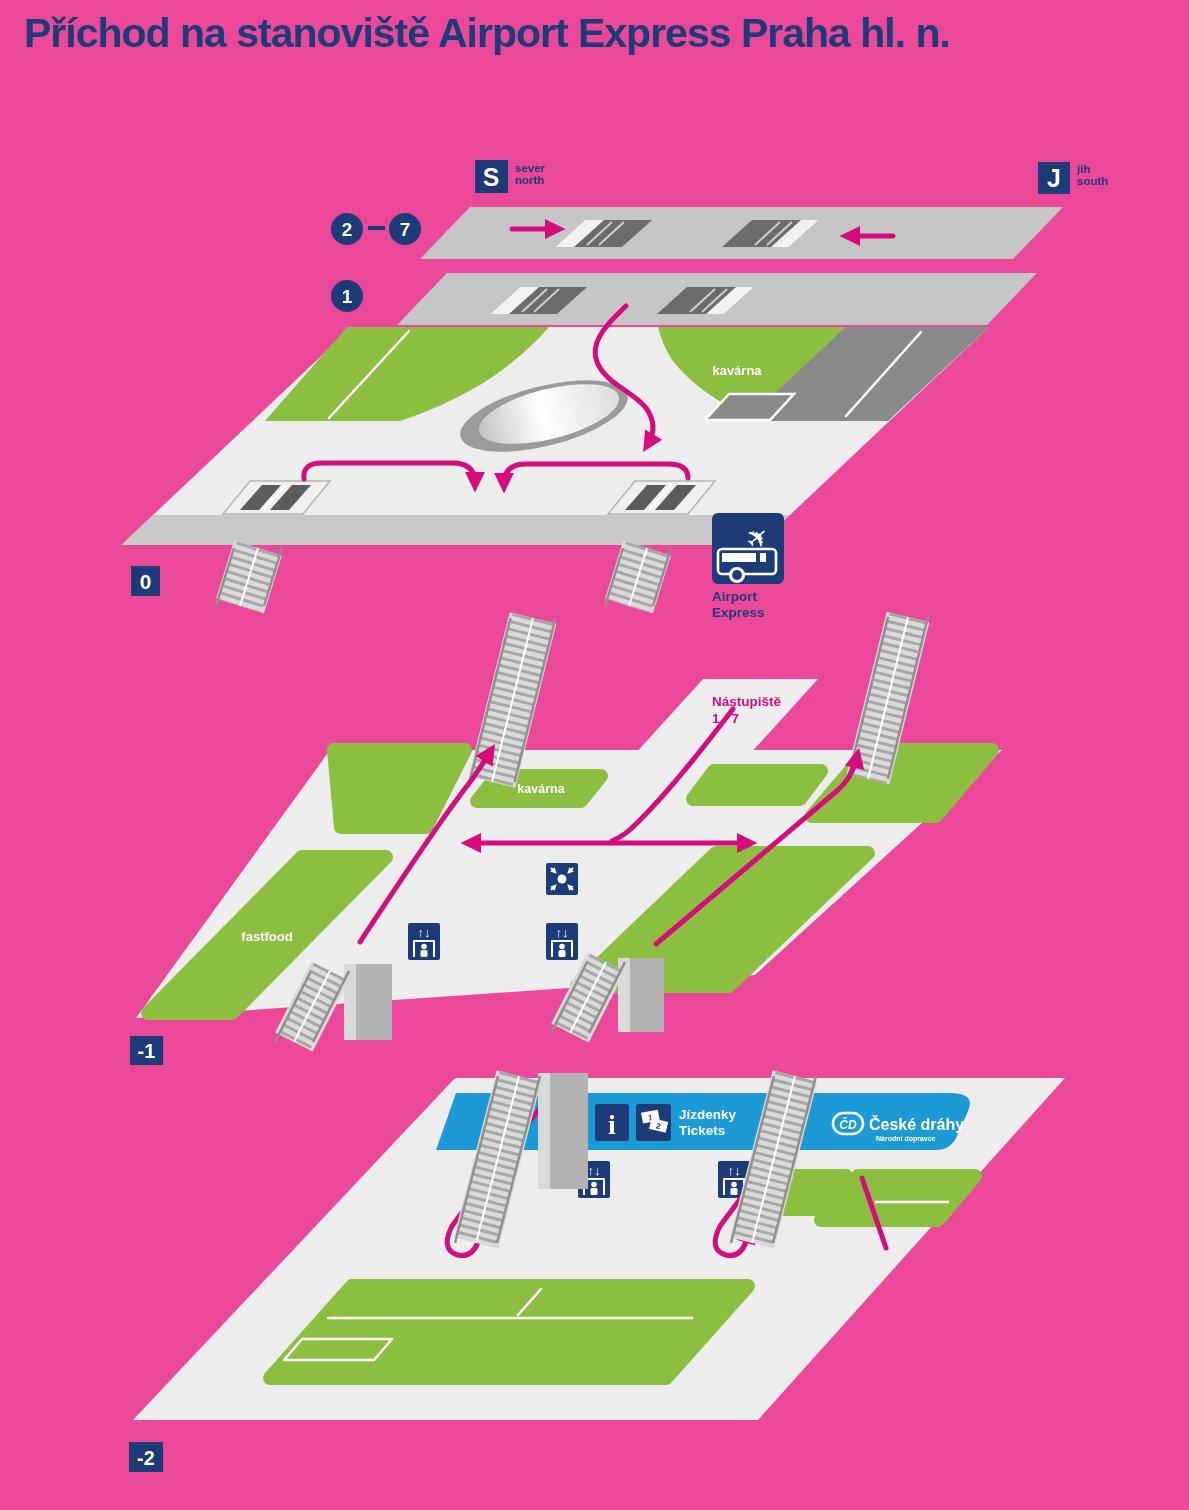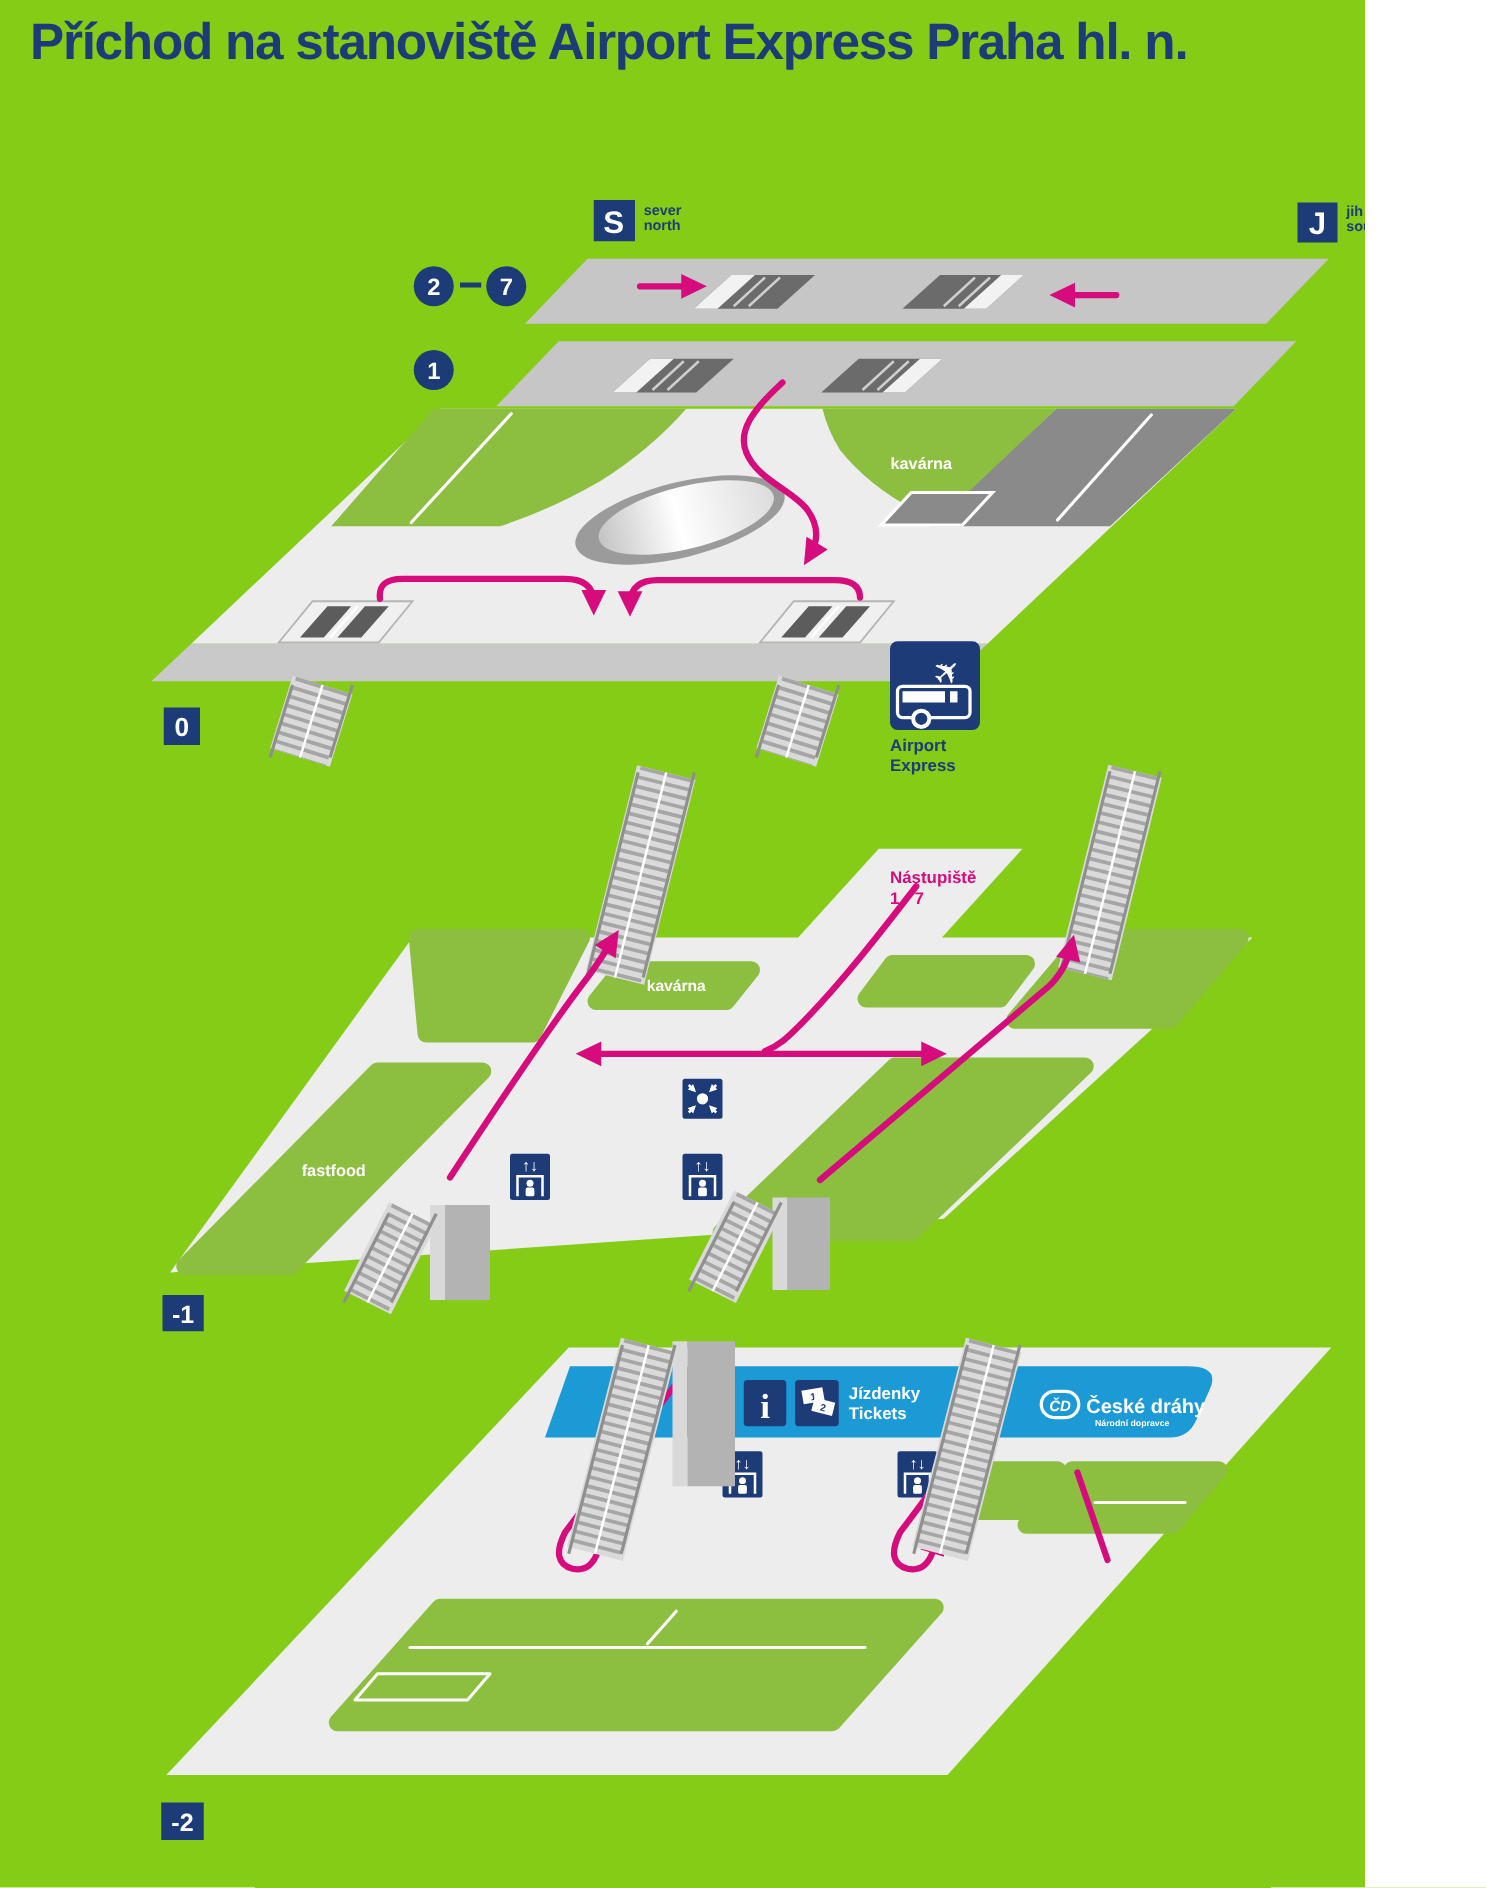--- a/index.html
+++ b/index.html
@@ -1,16 +1,16 @@
 <!DOCTYPE html>
 <html style="--c-navy: #1d3c77; --c-magenta: #d60b7c; --c-green: #8cbe40; --c-blue: #1b9ad6; --c-floor: #ededed; --c-mid: #c9c9c9; --c-strip: #c6c6c6; --c-dark: #8a8a8a; --c-hole: #6b6b6b;"><head>
 <meta charset="utf-8">
 <style>
   html,body{margin:0;padding:0;background:#fff;}
-  .canvas{position:relative;width:1092px;height:1510px;background:#84cc16;overflow:hidden;
+  .canvas{position:relative;width:1189px;height:1510px;background:#ec4899;overflow:hidden;
           font-family:"Liberation Sans",sans-serif;}
   .title{position:absolute;left:24px;top:10px;width:1150px;
          font-family:"Liberation Sans",sans-serif;font-weight:bold;font-size:41px;
          letter-spacing:-1px;color:var(--c-navy);}
   svg{position:absolute;left:0;top:0;}
   .t{font-family:"Liberation Sans",sans-serif;font-weight:bold;}
   .t-white{fill:#ffffff;}
   .t-navy{fill:var(--c-navy);}
   .t-mag{fill:var(--c-magenta);}
   .f-navy{fill:var(--c-navy);}

